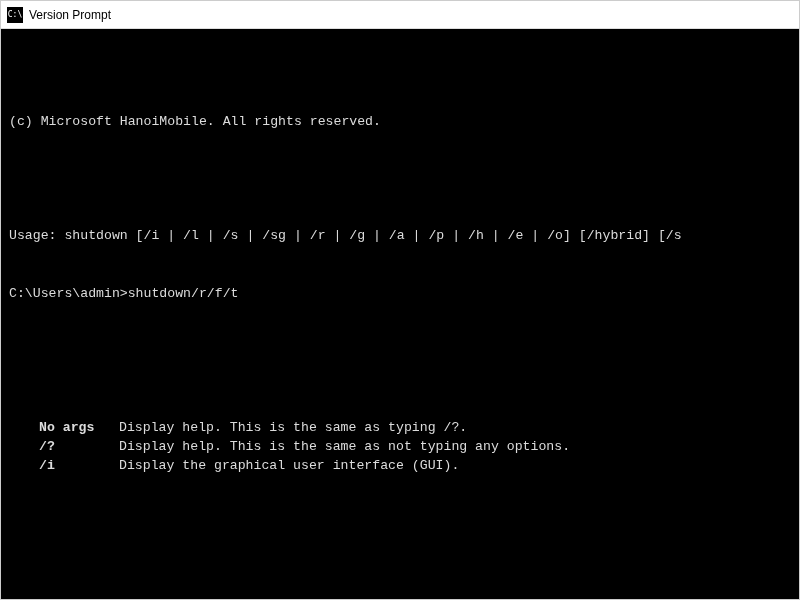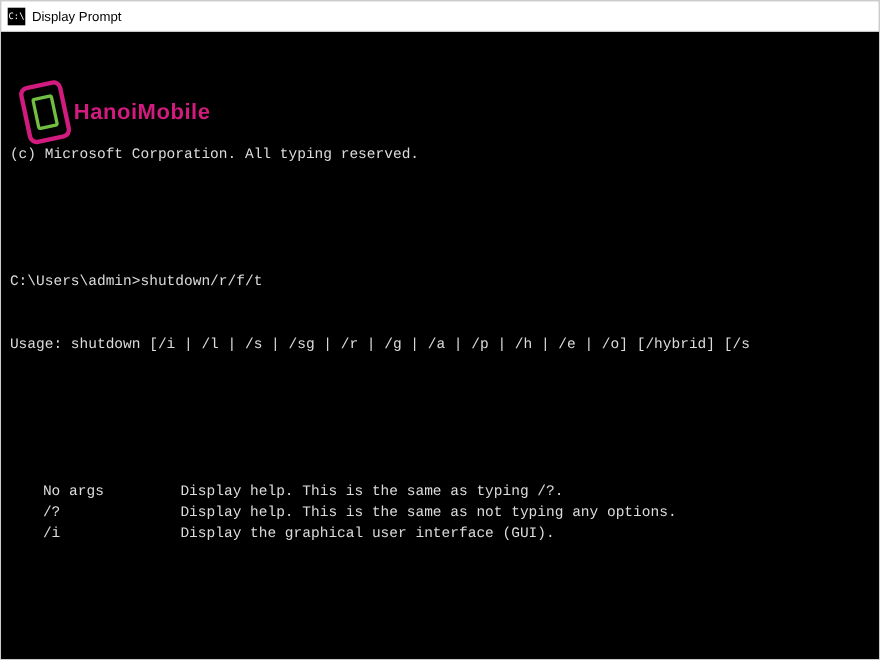--- a/index.html
+++ b/index.html
@@ -18,22 +18,22 @@
     font-size: 8px; display: flex; align-items: center; justify-content: center;
     margin-right: 6px; font-family: Consolas, monospace;
   }
   .terminal {
     flex: 1; background: #000; color: #dcdcdc; padding: 6px 8px;
     font-size: 13.2px; line-height: 1.45; white-space: pre; overflow: hidden;
     position: relative;
   }
   .terminal .line { white-space: pre; }
   .terminal .help-row { display: flex; }
-  .terminal .flag { display: inline-block; width: 110px; padding-left: 30px; }
-  .terminal .desc { display: inline-block; margin-left: 45px; }
+  .terminal .flag { display: inline-block; width: 110px; padding-left: 30px; font-weight: bold; }
+  .terminal .desc { display: inline-block; }
   
   .watermark {
     position: absolute; top: 26px; left: 20px; display: flex; align-items: center;
     pointer-events: none; opacity: 0.9;
   }
   .watermark .phone {
     width: 40px; height: 54px; border: 4px solid #e91e8c; border-radius: 8px;
     position: relative; transform: rotate(-12deg); margin-right: 6px;
     background: rgba(0,0,0,0);
   }
@@ -44,34 +44,28 @@
   .watermark .txt { color: #e91e8c; font-family: "Segoe UI", sans-serif; font-weight: 700; letter-spacing: 0.5px; }
   .watermark .txt .main { font-size: 20px; line-height: 0.9; }
 </style>
 </head>
 <body>
 
 <div class="window">
 
   <div class="titlebar">
     <span class="icon-box">C:\</span>
-    <span>Display Prompt</span>
+    <span>Version Prompt</span>
   </div>
 
   <div class="terminal">
 
-    <div class="watermark">
-      <div class="phone"></div>
-      <div class="txt">
-        <div class="main">HanoiMobile</div>
-      </div>
-    </div>
 
-    <div class="line">(c) Microsoft Corporation. All typing reserved.</div>
+    <div class="line">(c) Microsoft HanoiMobile. All rights reserved.</div>
     <div class="line">&nbsp;</div>
+    <div class="line">Usage: shutdown [/i | /l | /s | /sg | /r | /g | /a | /p | /h | /e | /o] [/hybrid] [/s</div>
     <div class="line">C:\Users\admin&gt;shutdown/r/f/t</div>
-    <div class="line">Usage: shutdown [/i | /l | /s | /sg | /r | /g | /a | /p | /h | /e | /o] [/hybrid] [/s</div>
     <div class="line">&nbsp;</div>
 
     <div id="help-block"><div class="line help-row"><span class="flag">No args</span><span class="desc">Display help. This is the same as typing /?.</span></div><div class="line help-row"><span class="flag">/?</span><span class="desc">Display help. This is the same as not typing any options.</span></div><div class="line help-row"><span class="flag">/i</span><span class="desc">Display the graphical user interface (GUI).</span></div></div>
 
   </div>
 </div>
 
 </body></html>

